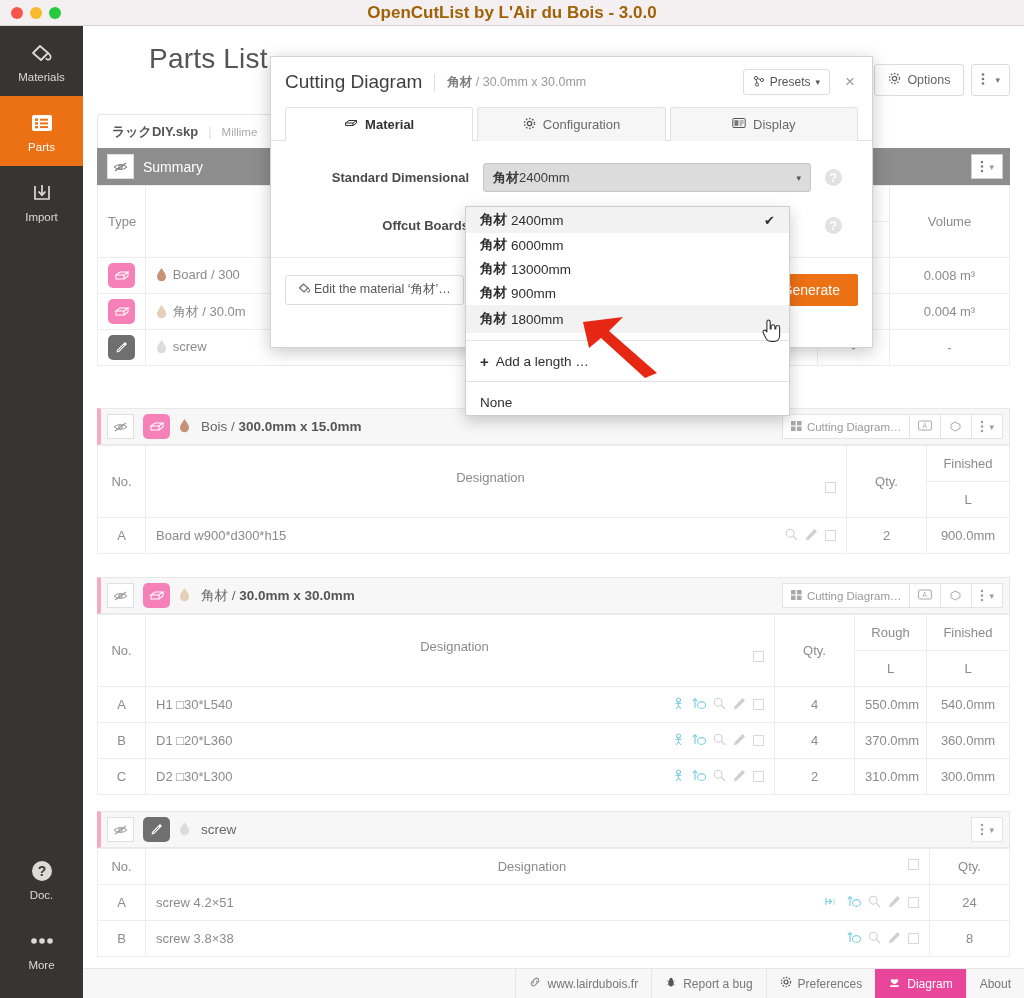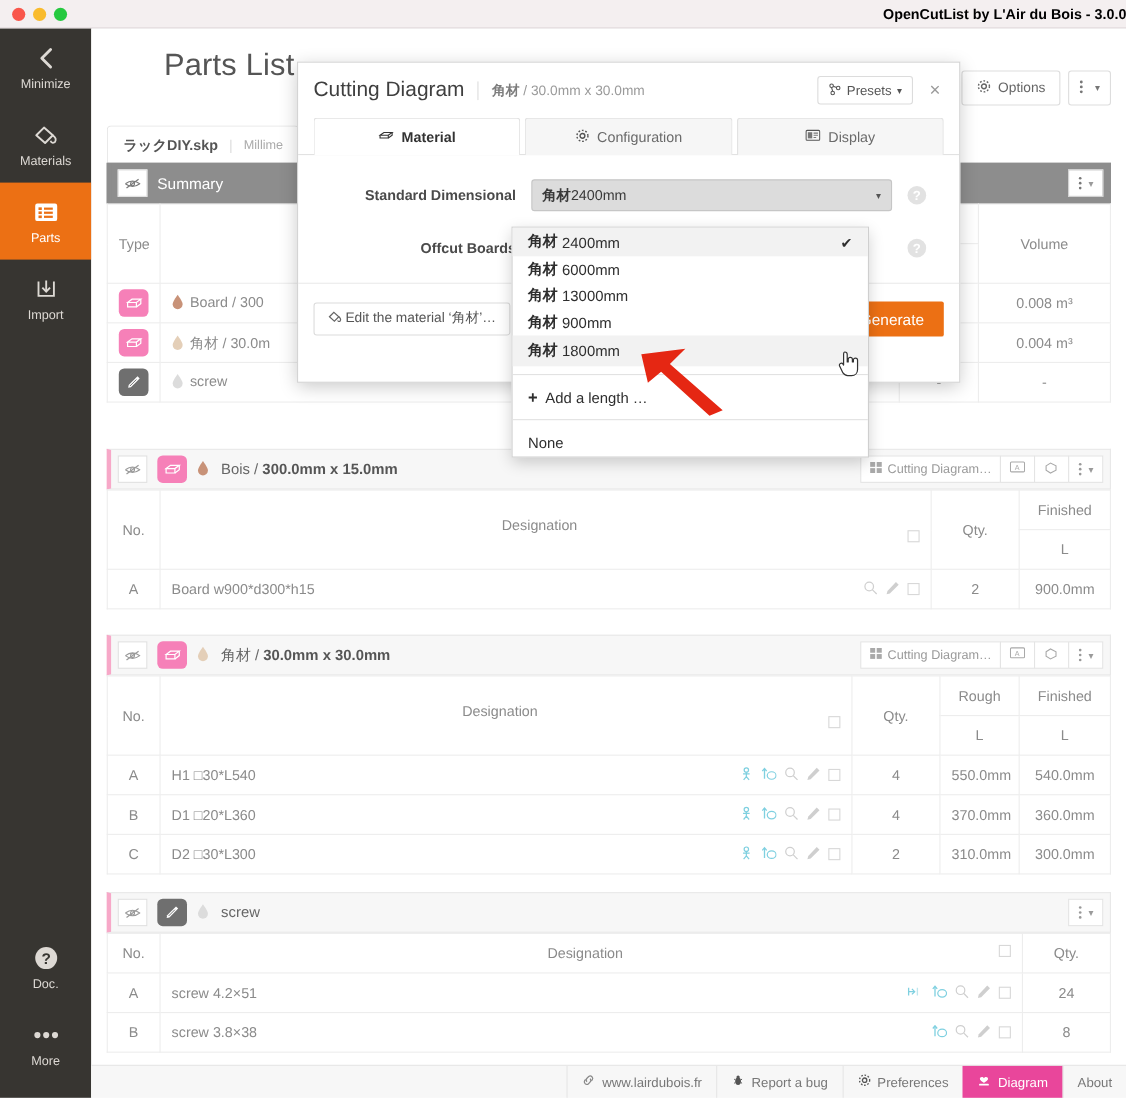--- a/index.html
+++ b/index.html
@@ -16,22 +16,22 @@
     height:26px; width:1024px;
     background:#f4eff0;
     border-bottom:1px solid #d9d2d4;
     display:flex; align-items:center;
     position:relative;
   }
   #traffic { display:flex; gap:7px; padding-left:11px; }
   .tl { width:12px; height:12px; border-radius:50%; }
   .tl.r{background:#f9564b;} .tl.y{background:#f9bb2d;} .tl.g{background:#26c940;}
   #window-title {
-    position:absolute; left:0; right:0; text-align:right;
-    font-size:13px; font-weight:bold; color:#000000;
+    position:absolute; left:0; right:0; text-align:center;
+    font-size:17px; font-weight:bold; color:#a16207;
     pointer-events:none;
   }
   
   #sidebar {
     position:absolute; top:26px; left:0; width:83px; height:972px;
     background:#373531;
     display:flex; flex-direction:column; align-items:center;
   }
   .sb-item {
     width:83px; height:70px;
@@ -198,28 +198,20 @@
 <div id="titlebar">
   <div id="traffic">
     <span class="tl r"></span>
     <span class="tl y"></span>
     <span class="tl g"></span>
   </div>
   <div id="window-title">OpenCutList by L'Air du Bois - 3.0.0</div>
 </div>
 
 <div id="sidebar">
-  <div class="sb-item">
-    <span class="sb-icon">
-      <svg width="18" height="22" viewBox="0 0 18 22">
-          <polyline points="13,3 5,11 13,19" fill="none" stroke="#ddd9d4" stroke-width="2.6" stroke-linecap="round" stroke-linejoin="round"></polyline>
-        </svg>
-    </span>
-    <span>Minimize</span>
-  </div>
   <div class="sb-item">
     <span class="sb-icon">
       <svg width="24" height="22" viewBox="0 0 24 22">
           <path d="M3 11 L10 4 L18 11 L11 18 Z" fill="none" stroke="#ddd9d4" stroke-width="1.8" stroke-linejoin="round"></path>
           <path d="M18 11 q4 3 2 6 q-3 2 -4 -1" fill="none" stroke="#ddd9d4" stroke-width="1.6"></path>
         </svg>
     </span>
     <span>Materials</span>
   </div>
   <div class="sb-item active">

